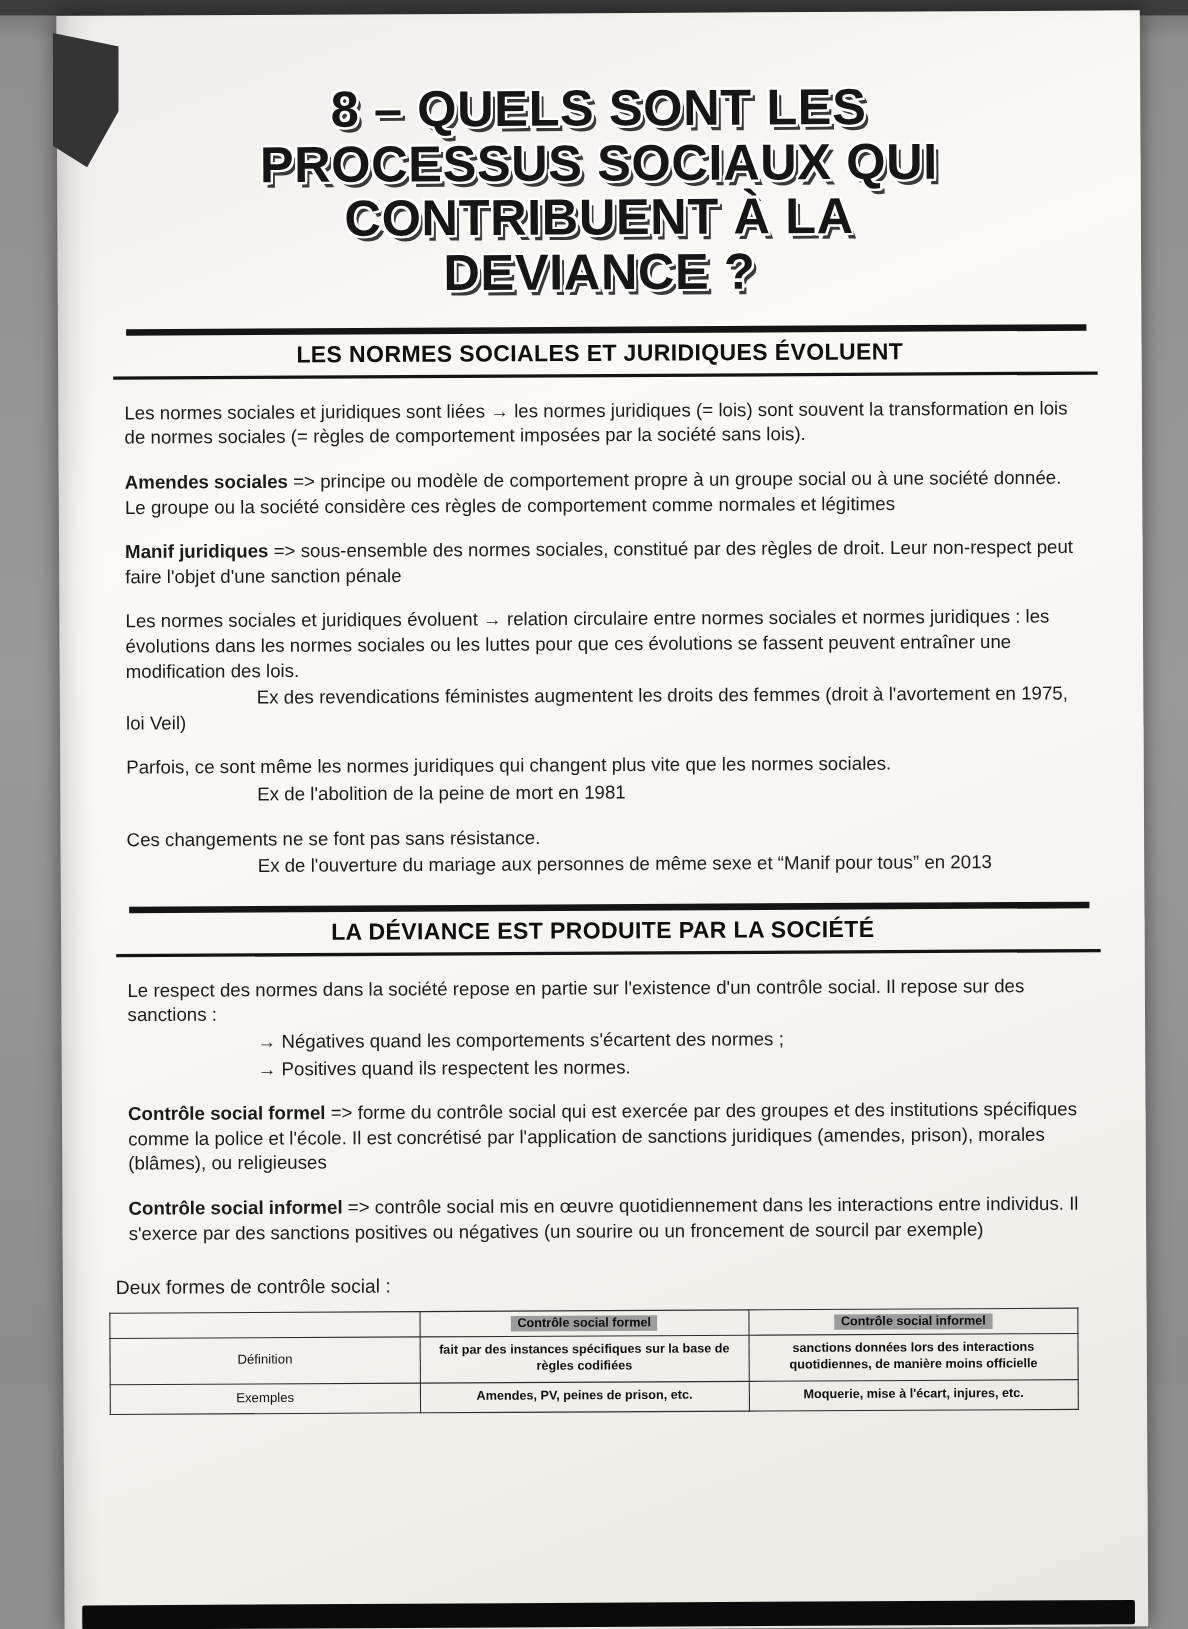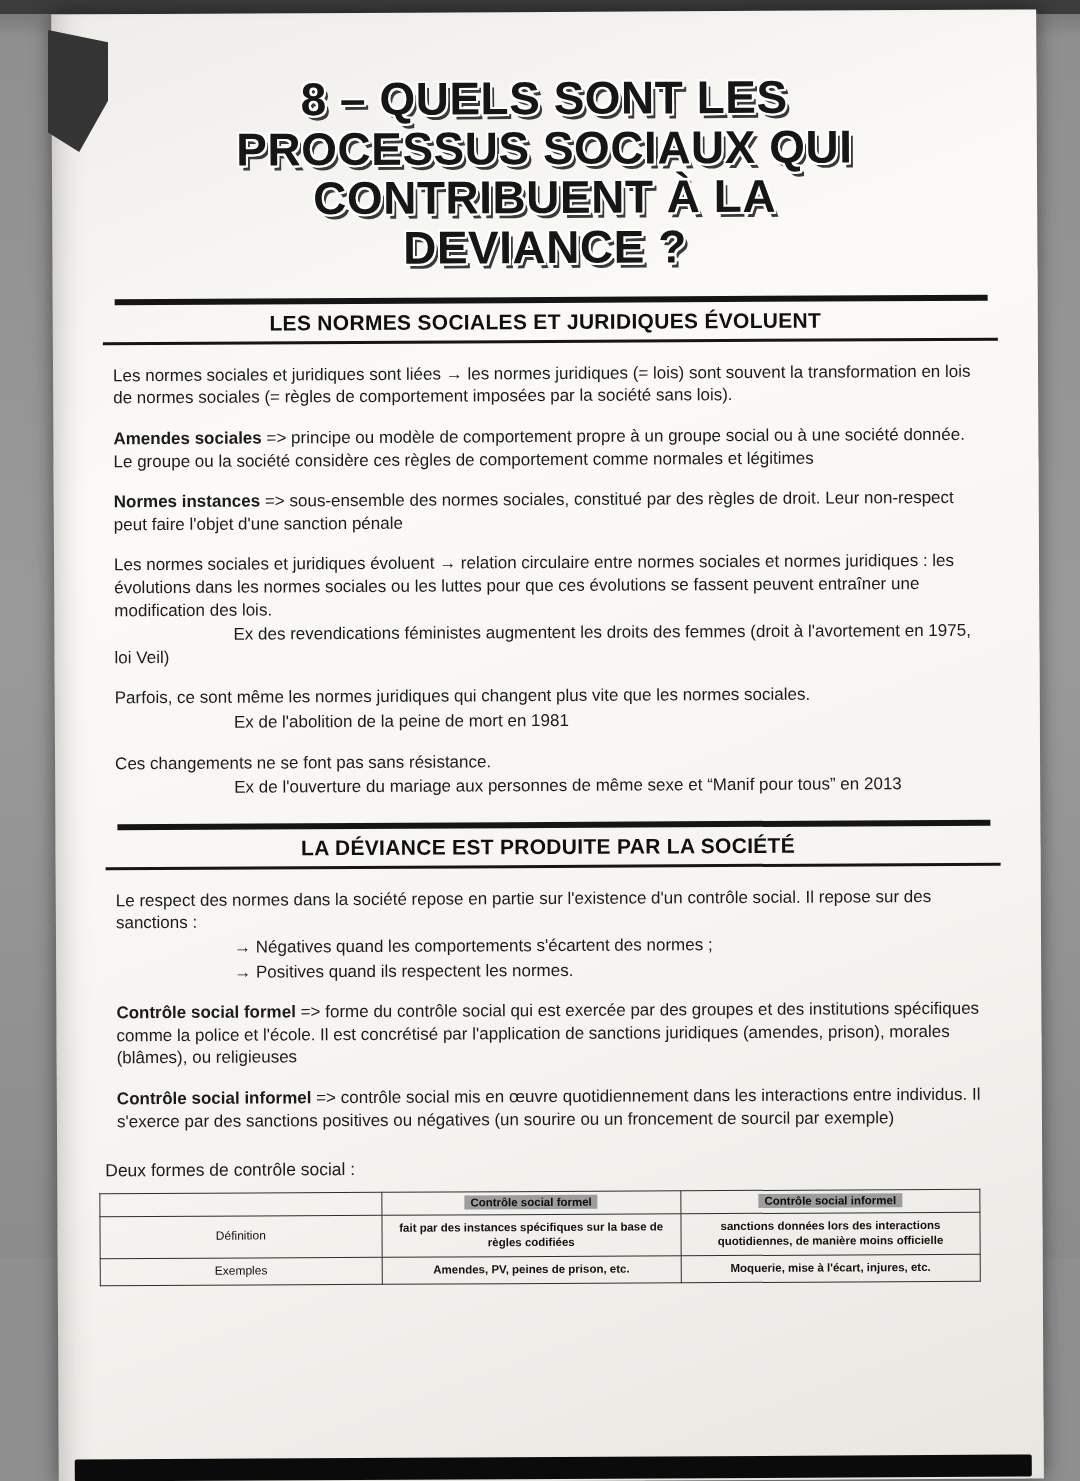--- a/index.html
+++ b/index.html
@@ -114,21 +114,21 @@
     <section>
       <div class="rule-thick"></div>
       <h2 class="section-head">LES NORMES SOCIALES ET JURIDIQUES ÉVOLUENT</h2>
       <div class="rule-thin"></div>
 
       <div class="content">
         <p class="para">Les normes sociales et juridiques sont liées → les normes juridiques (= lois) sont souvent la transformation en lois de normes sociales (= règles de comportement imposées par la société sans lois).</p>
 
         <p class="para"><b class="lead">Amendes sociales</b> <span>=&gt; principe ou modèle de comportement propre à un groupe social ou à une société donnée. Le groupe ou la société considère ces règles de comportement comme normales et légitimes</span></p>
 
-        <p class="para"><b class="lead">Normes instances</b> <span>=&gt; sous-ensemble des normes sociales, constitué par des règles de droit. Leur non-respect peut faire l'objet d'une sanction pénale</span></p>
+        <p class="para"><b class="lead">Manif juridiques</b> <span>=&gt; sous-ensemble des normes sociales, constitué par des règles de droit. Leur non-respect peut faire l'objet d'une sanction pénale</span></p>
 
         <p class="para">Les normes sociales et juridiques évoluent → relation circulaire entre normes sociales et normes juridiques : les évolutions dans les normes sociales ou les luttes pour que ces évolutions se fassent peuvent entraîner une modification des lois.</p>
         <p class="para example">Ex des revendications féministes augmentent les droits des femmes (droit à l'avortement en 1975, loi Veil)</p>
 
         <p class="para">Parfois, ce sont même les normes juridiques qui changent plus vite que les normes sociales.</p>
         <p class="para example">Ex de l'abolition de la peine de mort en 1981</p>
 
         <p class="para">Ces changements ne se font pas sans résistance.</p>
         <p class="para example">Ex de l'ouverture du mariage aux personnes de même sexe et “Manif pour tous” en 2013</p>
       </div>

